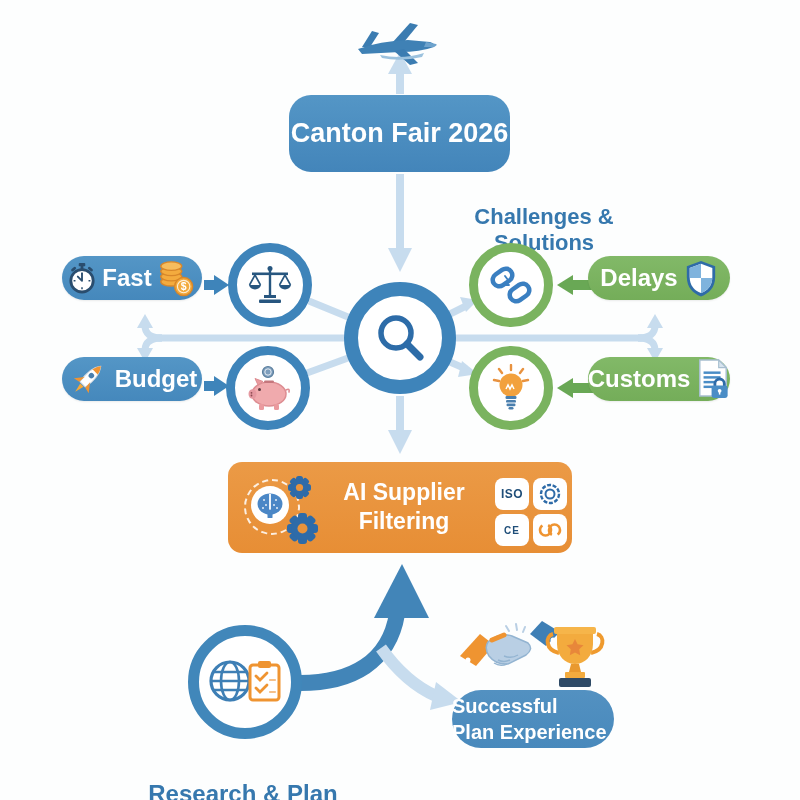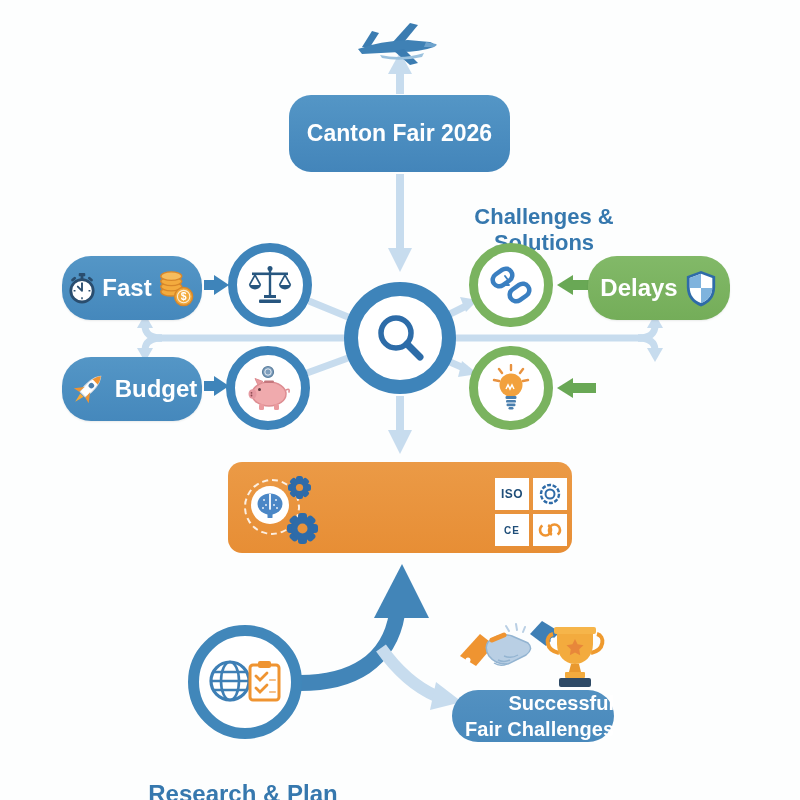--- a/index.html
+++ b/index.html
@@ -8,62 +8,62 @@
   .abs{position:absolute;}
   svg{display:block;}
 
   
   #connectors{position:absolute;left:0;top:0;z-index:1;}
 
   
   .heading{position:absolute;z-index:3;color:#3678ae;font-weight:bold;font-size:22px;text-align:center;}
 
   
-  .pill{position:absolute;z-index:4;height:64px;border-radius:29px;display:flex;align-items:center;
+  .pill{position:absolute;z-index:4;height:44px;border-radius:29px;display:flex;align-items:center;
         justify-content:center;gap:6px;color:#ffffff;font-weight:bold;font-size:24px;
         box-shadow:0 1px 2px rgba(0,0,0,0.08);}
   .pill-blue{background:linear-gradient(180deg,#5496c6,#4588bc);}
   .pill-green{background:linear-gradient(180deg,#82b968,#74ad59);}
 
   
   .circle-node{position:absolute;z-index:4;background:#ffffff;border-radius:50%;
                display:flex;align-items:center;justify-content:center;}
   .ring-blue{border:9px solid #3e84ba;width:66px;height:66px;}
   .ring-green{border:9px solid #7ab35f;width:66px;height:66px;}
   .hub{border:14px solid #3e84ba;width:84px;height:84px;z-index:5;}
 
   
   .top-box{position:absolute;left:289px;top:95px;width:221px;height:77px;border-radius:22px;
            background:linear-gradient(180deg,#5496c6,#4385ba);z-index:4;display:flex;flex-direction:column;
-           align-items:center;justify-content:center;color:#fff;font-weight:bold;font-size:23px;line-height:1.25;}
+           align-items:center;justify-content:center;color:#fff;font-weight:bold;font-size:27px;line-height:1.25;}
 
   
   .banner{position:absolute;left:228px;top:462px;width:344px;height:91px;border-radius:14px;
           background:linear-gradient(180deg,#eb9a46,#e78e35);z-index:4;}
   .banner-title{position:absolute;left:316px;top:478px;width:176px;text-align:center;color:#fff;
                 font-weight:bold;font-size:23px;line-height:1.27;z-index:5;}
   .brain-dash{position:absolute;left:244px;top:479px;width:52px;height:52px;border:2px dashed rgba(255,255,255,0.85);
               border-radius:50%;z-index:5;}
   .brain-circle{position:absolute;left:251px;top:486px;width:38px;height:38px;background:#fff;border-radius:50%;
                 z-index:6;display:flex;align-items:center;justify-content:center;}
   .badges{position:absolute;left:495px;top:478px;width:72px;display:grid;grid-template-columns:34px 34px;
           grid-auto-rows:32px;gap:4px;z-index:5;}
-  .badge{background:#ffffff;border-radius:0;display:flex;align-items:center;justify-content:center;
+  .badge{background:#ffffff;border-radius:8px;display:flex;align-items:center;justify-content:center;
          color:#1f4e79;font-weight:bold;}
   .badge-iso{font-size:12px;letter-spacing:0.5px;}
   .badge-ce{font-size:10px;letter-spacing:1px;}
 
   
   .research-circle{position:absolute;left:188px;top:625px;width:92px;height:92px;border:11px solid #4187ba;
                    border-radius:50%;background:#fff;z-index:4;}
   .research-label{position:absolute;left:143px;top:780px;width:200px;text-align:center;color:#3678ae;
                   font-weight:bold;font-size:24px;z-index:4;}
-  .success-pill{position:absolute;left:452px;top:690px;width:162px;height:52px;border-radius:29px;
+  .success-pill{position:absolute;left:452px;top:690px;width:162px;height:58px;border-radius:29px;
                 background:linear-gradient(180deg,#5391c1,#4889bc);z-index:4;display:flex;flex-direction:column;
-                align-items:flex-end;justify-content:center;color:#fff;font-weight:bold;font-size:20px;line-height:1.3;}
+                align-items:flex-start;justify-content:center;color:#fff;font-weight:bold;font-size:20px;line-height:1.3;}
   .z5{z-index:5;}
   .z6{z-index:6;}
 </style>
 </head>
 <body>
 
 <div class="canvas">
 
   <svg id="connectors" width="800" height="800" viewBox="0 0 800 800">
 
@@ -203,20 +203,37 @@
         <path d="M18,2 L33,7.5 V19 C33,30 26.5,36.5 18,39.5 C9.5,36.5 3,30 3,19 V7.5 Z" fill="#2e6ba8"></path>
         <path d="M18,5 L30,9.5 V19 C30,28 25,33.5 18,36 C11,33.5 6,28 6,19 V9.5 Z" fill="#ffffff"></path>
         <g clip-path="url(#shclip)">
           <rect x="6" y="2" width="12" height="18" fill="#7fb3dd"></rect>
           <rect x="18" y="20" width="12" height="16" fill="#7fb3dd"></rect>
         </g>
       </svg>
     </span>
   </div>
 
+  <div class="pill pill-green" style="left:588px;top:357px;width:142px;">
+    <span>Customs</span>
+    <span>
+      <svg width="34" height="42" viewBox="0 0 36 44">
+        <path d="M4,2 H24 L32,10 V40 H4 Z" fill="#ffffff" stroke="#a8bfd0" stroke-width="1.6"></path>
+        <path d="M24,2 V10 H32 Z" fill="#d7e4ee" stroke="#a8bfd0" stroke-width="1.2"></path>
+        <rect x="8" y="14" width="18" height="2.6" fill="#4a8dc6"></rect>
+        <rect x="8" y="19" width="18" height="2.6" fill="#4a8dc6"></rect>
+        <rect x="8" y="24" width="12" height="2.6" fill="#4a8dc6"></rect>
+        <rect x="8" y="29" width="10" height="2.6" fill="#4a8dc6"></rect>
+        <path d="M20,30 v-3 a5,5 0 0 1 10,0 v3" fill="none" stroke="#2e6ba8" stroke-width="3"></path>
+        <rect x="16.5" y="29" width="17" height="13" rx="2.5" fill="#4a8dc6"></rect>
+        <circle cx="25" cy="34.5" r="2" fill="#ffffff"></circle>
+        <rect x="24.2" y="35" width="1.6" height="3.5" fill="#ffffff"></rect>
+      </svg>
+    </span>
+  </div>
 
   <div class="circle-node ring-blue" style="left:228px;top:243px;">
     <span>
       <svg width="46" height="42" viewBox="0 0 46 42">
         <g fill="#27567f" stroke="#27567f">
           <circle cx="23" cy="4.5" r="2.5" stroke="none"></circle>
           <rect x="21.8" y="5" width="2.4" height="26" stroke="none"></rect>
           <rect x="5" y="8.5" width="36" height="2.6" stroke="none"></rect>
           <path d="M8,11 L2.5,21 M8,11 L13.5,21" fill="none" stroke-width="1.6"></path>
           <path d="M2,21 A6.3,6.3 0 0 0 14,21 Z" stroke="none"></path>
@@ -315,20 +332,24 @@
       <g fill="#2e6ba8">
         <rect x="1" y="12" width="31" height="9" rx="3"></rect>
         <rect x="1" y="12" width="31" height="9" rx="3" transform="rotate(45 16.5 16.5)"></rect>
         <rect x="1" y="12" width="31" height="9" rx="3" transform="rotate(90 16.5 16.5)"></rect>
         <rect x="1" y="12" width="31" height="9" rx="3" transform="rotate(135 16.5 16.5)"></rect>
         <circle cx="16.5" cy="16.5" r="11"></circle>
       </g>
       <circle cx="16.5" cy="16.5" r="5" fill="#e8933c"></circle>
     </svg>
   </div>
+  <div class="banner-title">
+    <div>AI Supplier</div>
+    <div>Filtering</div>
+  </div>
   <div class="badges">
     <div class="badge badge-iso">ISO</div>
     <div class="badge">
       <svg width="24" height="24" viewBox="0 0 24 24">
         <circle cx="12" cy="12" r="9" fill="none" stroke="#2e6ba8" stroke-width="2.4" stroke-dasharray="4 1.6"></circle>
         <circle cx="12" cy="12" r="4.5" fill="none" stroke="#2e6ba8" stroke-width="2"></circle>
       </svg>
     </div>
     <div class="badge badge-ce">CE</div>
     <div class="badge">
@@ -379,16 +400,16 @@
       <path d="M14,12 H50 V22 C50,34 42,42 32,42 C22,42 14,34 14,22 Z" fill="#f3ab3e"></path>
       <path d="M32,17 l2.6,5.3 5.9,.9 -4.3,4.1 1,5.9 -5.2,-2.8 -5.2,2.8 1,-5.9 -4.3,-4.1 5.9,-.9 Z" fill="#e8873a"></path>
       <path d="M28,42 L26,50 H38 L36,42 Z" fill="#e9992f"></path>
       <rect x="22" y="50" width="20" height="6" rx="1" fill="#f3ab3e"></rect>
       <rect x="16" y="56" width="32" height="9" rx="2" fill="#2e4a66"></rect>
     </svg>
   </div>
 
   <div class="success-pill">
     <span>Successful</span>
-    <span>Fair Challenges</span>
+    <span>Plan Experience</span>
   </div>
 
 </div>
 
 </body></html>

